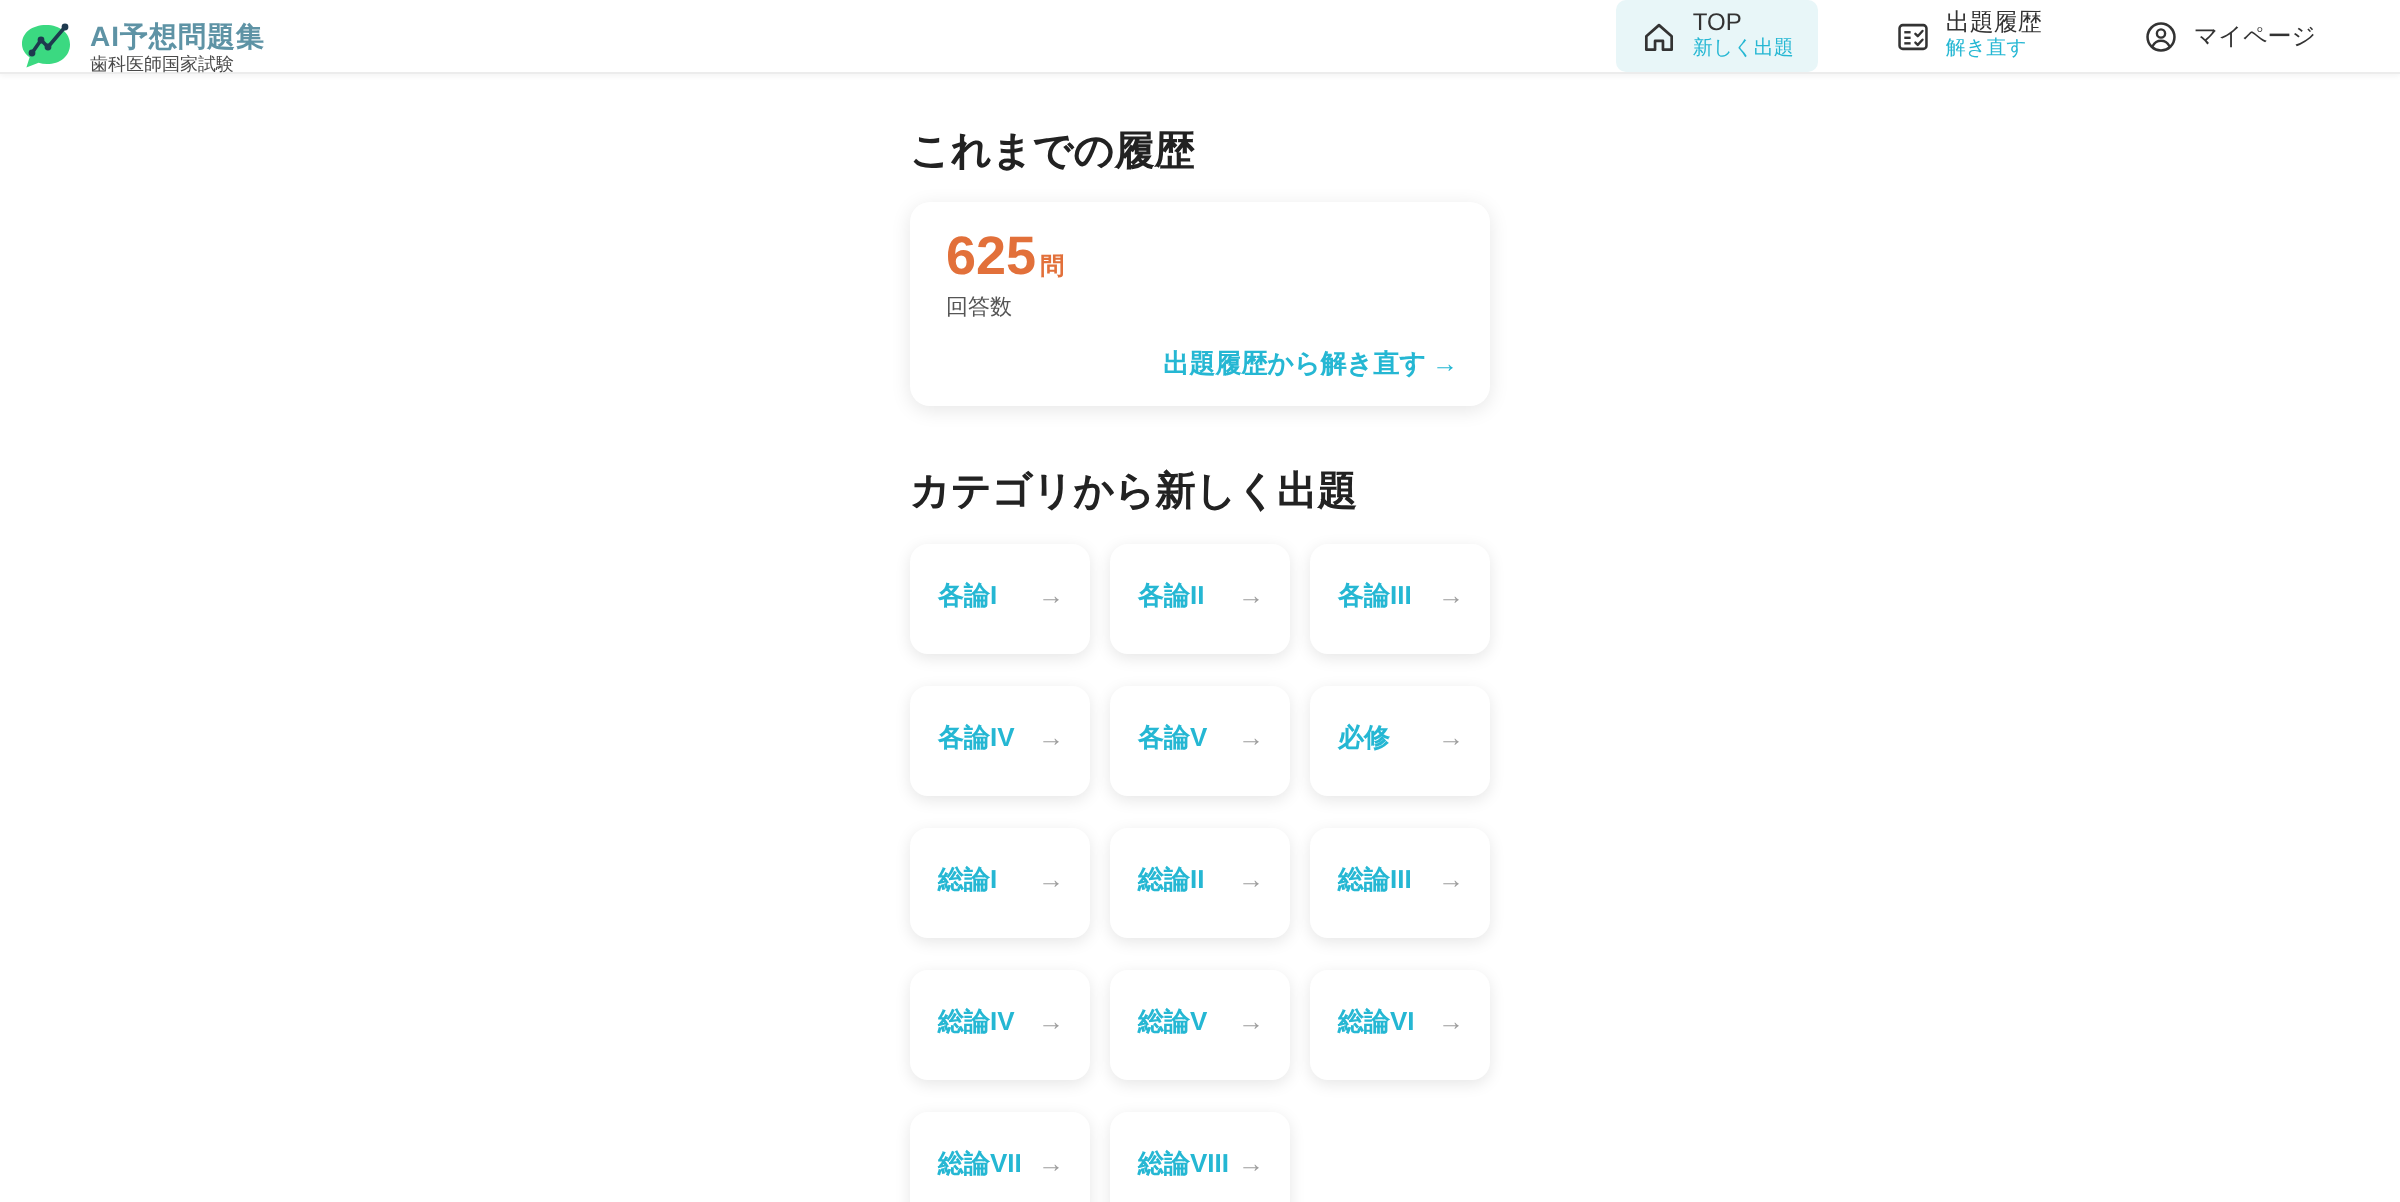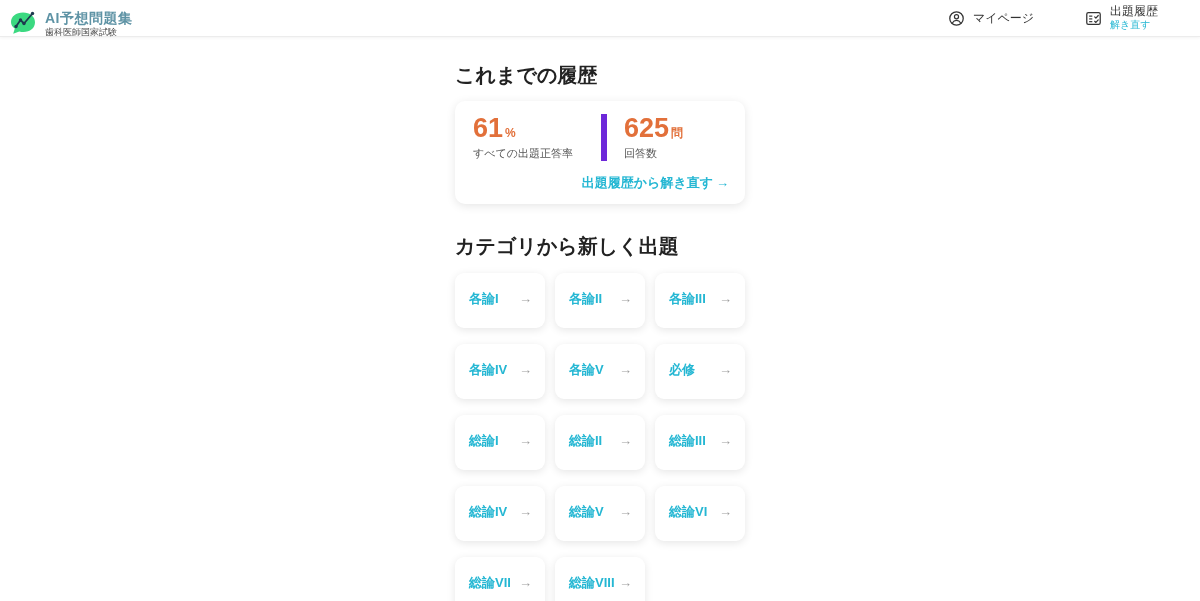--- a/index.html
+++ b/index.html
@@ -106,61 +106,64 @@
       <circle cx="16" cy="14.5" r="1.7" fill="#1e3a4f"></circle>
       <circle cx="24.5" cy="4.5" r="1.7" fill="#1e3a4f"></circle>
     </svg>
     <div class="logo-text">
       <span class="logo-title">AI予想問題集</span>
       <span class="logo-subtitle">歯科医師国家試験</span>
     </div>
   </div>
 
   <nav class="nav">
-
-    <div class="nav-item single">
+    <div class="nav-item active">
       <svg class="nav-icon" viewBox="0 0 24 24">
-        <circle cx="12" cy="12" r="8.5" fill="none" stroke="#333" stroke-width="1.6"></circle>
-        <circle cx="12" cy="9.8" r="2.6" fill="none" stroke="#333" stroke-width="1.5"></circle>
-        <path d="M6.8 17.6 C8 15.4 9.8 14.4 12 14.4 C14.2 14.4 16 15.4 17.2 17.6" fill="none" stroke="#333" stroke-width="1.5" stroke-linecap="round"></path>
+        <path d="M4 11.5 L12 4.5 L20 11.5 L20 20 L14.5 20 L14.5 14.5 L9.5 14.5 L9.5 20 L4 20 Z" fill="none" stroke="#333" stroke-width="1.7" stroke-linejoin="round"></path>
       </svg>
       <div class="nav-texts">
-        <span class="nav-label">マイページ</span>
+        <span class="nav-label">TOP</span>
+        <span class="nav-sublabel">新しく出題</span>
       </div>
     </div>
 
     <div class="nav-item">
       <svg class="nav-icon" viewBox="0 0 24 24">
         <rect x="3.5" y="4.5" width="17" height="15" rx="2" fill="none" stroke="#333" stroke-width="1.6"></rect>
         <line x1="6.5" y1="9" x2="10.5" y2="9" stroke="#333" stroke-width="1.5"></line>
         <line x1="6.5" y1="12.5" x2="10.5" y2="12.5" stroke="#333" stroke-width="1.5"></line>
         <line x1="6.5" y1="16" x2="10.5" y2="16" stroke="#333" stroke-width="1.5"></line>
         <polyline points="13.5,10 15,11.5 18,8.2" fill="none" stroke="#333" stroke-width="1.5" stroke-linecap="round" stroke-linejoin="round"></polyline>
         <polyline points="13.5,15.5 15,17 18,13.7" fill="none" stroke="#333" stroke-width="1.5" stroke-linecap="round" stroke-linejoin="round"></polyline>
       </svg>
       <div class="nav-texts">
         <span class="nav-label">出題履歴</span>
         <span class="nav-sublabel">解き直す</span>
       </div>
     </div>
+
+    <div class="nav-item single">
+      <svg class="nav-icon" viewBox="0 0 24 24">
+        <circle cx="12" cy="12" r="8.5" fill="none" stroke="#333" stroke-width="1.6"></circle>
+        <circle cx="12" cy="9.8" r="2.6" fill="none" stroke="#333" stroke-width="1.5"></circle>
+        <path d="M6.8 17.6 C8 15.4 9.8 14.4 12 14.4 C14.2 14.4 16 15.4 17.2 17.6" fill="none" stroke="#333" stroke-width="1.5" stroke-linecap="round"></path>
+      </svg>
+      <div class="nav-texts">
+        <span class="nav-label">マイページ</span>
+      </div>
+    </div>
   </nav>
 </header>
 
 <main class="main">
 
   <h2 class="section-heading heading-history">これまでの履歴</h2>
 
   <section class="stats-card">
     <div class="stats-row">
-      <div class="stat">
-        <div class="stat-value-line">
-          <span class="stat-value">61</span><span class="stat-unit">%</span>
-        </div>
-        <div class="stat-label">すべての出題正答率</div>
-      </div>
       <div class="stat">
         <div class="stat-value-line">
           <span class="stat-value">625</span><span class="stat-unit">問</span>
         </div>
         <div class="stat-label">回答数</div>
       </div>
     </div>
     <div class="stats-link-row">
       <a class="stats-link"><span>出題履歴から解き直す</span><span class="link-arrow">→</span></a>
     </div>

